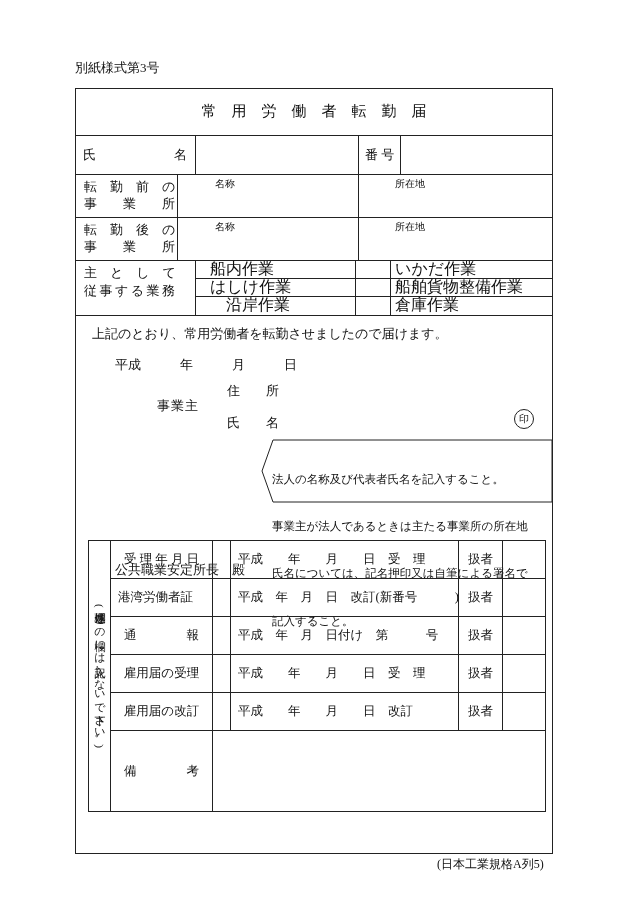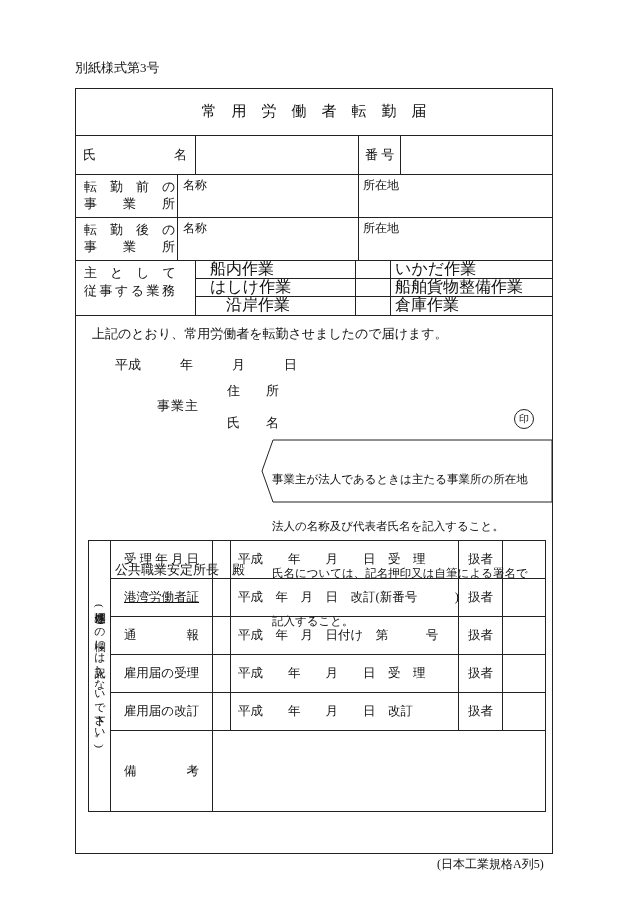--- a/index.html
+++ b/index.html
@@ -10,21 +10,21 @@
     color:#111;
   }
   .page { position:relative; width:630px; height:916px; background:#fff; overflow:hidden; }
   .hl { position:absolute; height:1px; background:#222; }
   .vl { position:absolute; width:1px; background:#222; }
   .box { position:absolute; border:1px solid #222; }
   .abs { position:absolute; }
   .t { position:absolute; white-space:pre; font-size:13px; line-height:1.25; }
   .cell { position:absolute; display:flex; align-items:center; white-space:pre; font-size:13px; overflow:visible; }
   .c-center { justify-content:center; }
-  .small { font-size:12px; }
+  .small { font-size:10px;margin-left:32px; }
   .work { font-size:16px; }
   .proc { font-size:12.5px; }
   .seal {
     position:absolute; width:20px; height:20px;
     border:1.2px solid #222; border-radius:50%;
     display:flex; align-items:center; justify-content:center;
     font-size:10px;
   }
   .vert { writing-mode:vertical-rl; }
   .note-lines { position:absolute; font-size:11.5px; line-height:15.8px; white-space:pre; }
@@ -89,22 +89,22 @@
     <div class="t" style="left:227px;top:383px;">住　　所</div>
     <div class="t" style="left:227px;top:415px;">氏　　名</div>
     <div class="seal" style="left:514px;top:409px;">
         <span>印</span>
       </div>
 
     <svg class="abs" style="left:256px;top:436px;" width="300" height="70">
       <polygon points="6,35 17,4 296,4 296,66 17,66" fill="none" stroke="#222" stroke-width="1"></polygon>
     </svg>
     <div class="note-lines" style="left:272px;top:440px;">
+      <div>法人の名称及び代表者氏名を記入すること。</div>
       <div>事業主が法人であるときは主たる事業所の所在地</div>
-      <div>法人の名称及び代表者氏名を記入すること。</div>
       <div>氏名については、記名押印又は自筆による署名で</div>
       <div>記入すること。</div>
     </div>
 
     <div class="t" style="left:115px;top:514px;margin-top:48px;">公共職業安定所長　殿</div>
   </div>
 
   <div>
 
     <div class="hl" style="top:540px;left:88px;width:458px;"></div>
@@ -122,21 +122,21 @@
     <div class="vl" style="left:458px;top:540px;height:190px;"></div>
     <div class="vl" style="left:502px;top:540px;height:190px;"></div>
     <div class="vl" style="left:545px;top:540px;height:272px;"></div>
 
     <div class="cell vert c-center" style="left:89px;top:541px;width:21px;height:270px;font-size:11px;justify-content:center;">処理欄(この欄には記入しないで下さい。)</div>
 
     <div class="cell c-center proc" style="left:111px;top:541px;width:101px;height:37px;">受 理 年 月 日</div>
     <div class="cell proc" style="left:231px;top:541px;width:227px;height:37px;padding-left:7px;">平成　　年　　月　　日　受　理</div>
     <div class="cell c-center proc" style="left:459px;top:541px;width:43px;height:37px;">扱者</div>
 
-    <div class="cell c-center proc" style="left:111px;top:579px;width:101px;height:37px;text-decoration:underline;">港湾労働者証</div>
+    <div class="cell c-center proc" style="left:105px;top:579px;width:101px;height:37px;">港湾労働者証</div>
     <div class="cell proc" style="left:231px;top:579px;width:227px;height:37px;padding-left:7px;">平成　年　月　日　改訂(新番号　　　)</div>
     <div class="cell c-center proc" style="left:459px;top:579px;width:43px;height:37px;">扱者</div>
 
     <div class="cell c-center proc" style="left:111px;top:617px;width:101px;height:37px;">通　　　　報</div>
     <div class="cell proc" style="left:231px;top:617px;width:227px;height:37px;padding-left:7px;">平成　年　月　日付け　第　　　号</div>
     <div class="cell c-center proc" style="left:459px;top:617px;width:43px;height:37px;">扱者</div>
 
     <div class="cell c-center proc" style="left:111px;top:655px;width:101px;height:37px;">雇用届の受理</div>
     <div class="cell proc" style="left:231px;top:655px;width:227px;height:37px;padding-left:7px;">平成　　年　　月　　日　受　理</div>
     <div class="cell c-center proc" style="left:459px;top:655px;width:43px;height:37px;">扱者</div>

